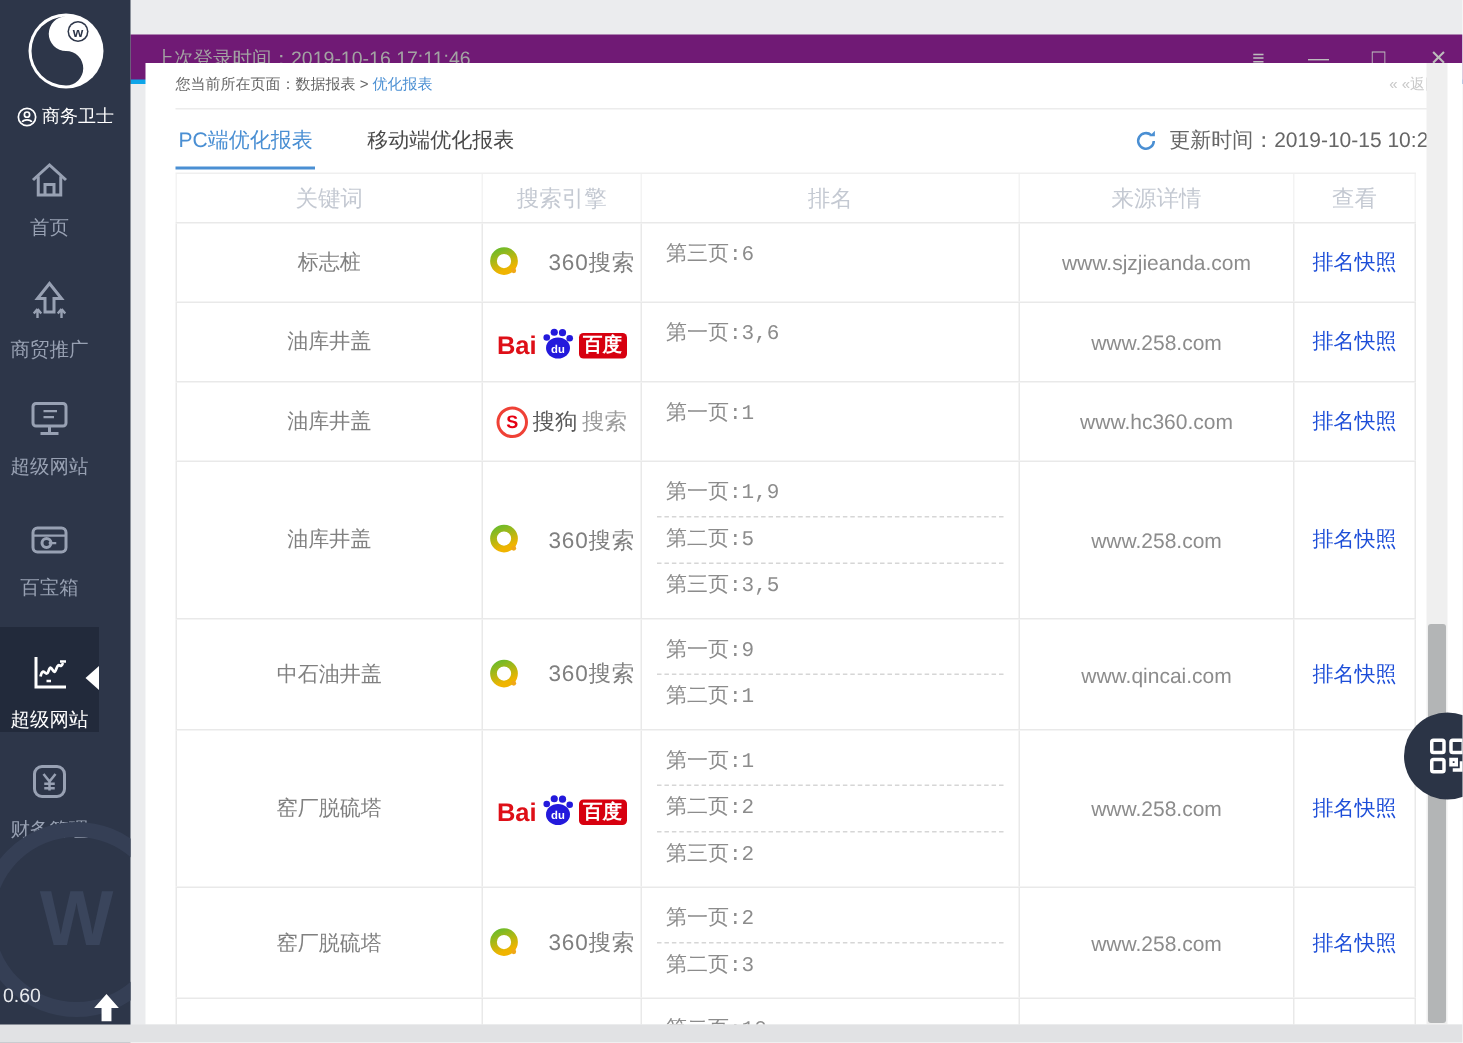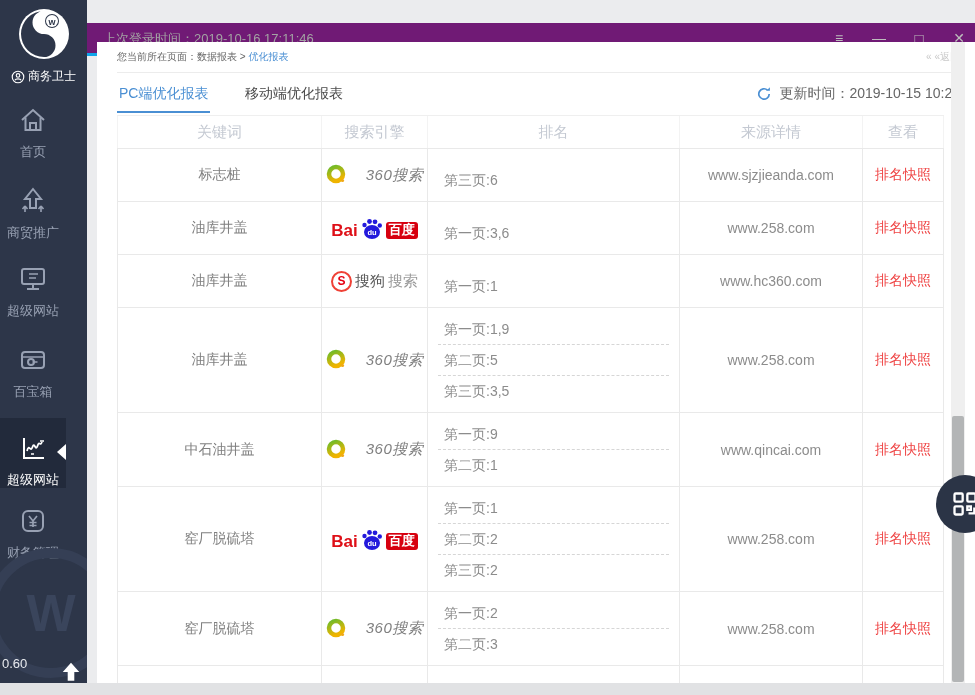--- a/index.html
+++ b/index.html
@@ -41,27 +41,27 @@
   .tbl{margin:2px 31px 0 20px;border-top:1px solid #efefef;}
   .thead{display:flex;height:32px;border-bottom:1px solid #e9e9e9;}
   .thead .cell{color:#c4c9d2;font-size:15px;border-left:1px solid #f3f3f3;}
   .thead .cell:last-child{border-right:1px solid #f3f3f3;}
   .cell{display:flex;align-items:center;justify-content:center;box-sizing:border-box;}
   .c-kw{width:204px;} .c-eng{width:106px;} .c-rank{width:252px;} .c-src{width:183px;} .c-view{flex:1;}
   .trow{display:flex;border-bottom:1px solid #e9e9e9;min-height:52px;}
   .trow .cell{border-left:1px solid #e9e9e9;font-size:14px;}
   .trow .cell:last-child{border-right:1px solid #e9e9e9;}
   .trow .c-kw{color:#808080;}
-  .trow .c-rank{flex-direction:column;justify-content:flex-end;align-items:stretch;color:#8c8c8c;padding:6px 10px;}
+  .trow .c-rank{flex-direction:column;justify-content:flex-start;align-items:stretch;color:#8c8c8c;padding:6px 10px;font-family:Liberation Mono, monospace;}
   .rank-line{line-height:30px;padding-left:6px;text-align:left;}
   .rank-line.sep{border-top:1px dashed #d6d6d6;}
   .trow .c-src{color:#8c8c8c;cursor:pointer;}
-  .trow .c-view{color:#ef4444;cursor:pointer;text-align:right;}
-  
-  .logo360{display:flex;align-items:center;gap:18px;font-style:italic;}
+  .trow .c-view{color:#1d4ed8;cursor:pointer;text-align:right;}
+  
+  .logo360{display:flex;align-items:center;gap:18px;}
   .logo360 svg{width:22px;height:22px;}
   .logo360 .t360{color:#7f7f7f;font-size:15px;letter-spacing:.5px;}
   .logobd{display:flex;align-items:flex-end;gap:1px;}
   .logobd .bai{color:#de0f17;font-weight:bold;font-size:17px;line-height:1;}
   .logobd svg{width:24px;height:24px;margin:0 1px -2px;}
   .logobd .bdcn{background:#d7000f;color:#fff;font-weight:bold;font-size:13px;padding:1px 3px 2px;border-radius:3px;line-height:1.1;}
   .logosg{display:flex;align-items:center;gap:3px;}
   .logosg .scircle{width:17px;height:17px;border-radius:50%;border:2px solid #ef4136;color:#e60012;
                    font-weight:bold;font-size:12px;display:flex;align-items:center;justify-content:center;}
   .logosg .sg1{color:#5a5a5a;font-size:15px;} .logosg .sg2{color:#9a9a9a;font-size:15px;}

